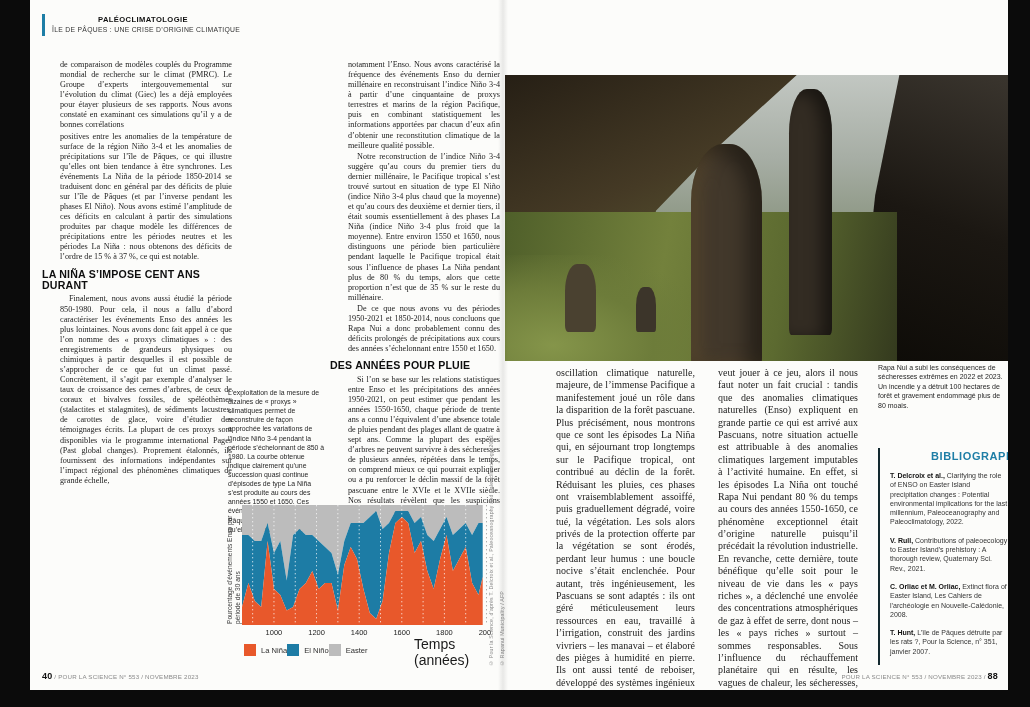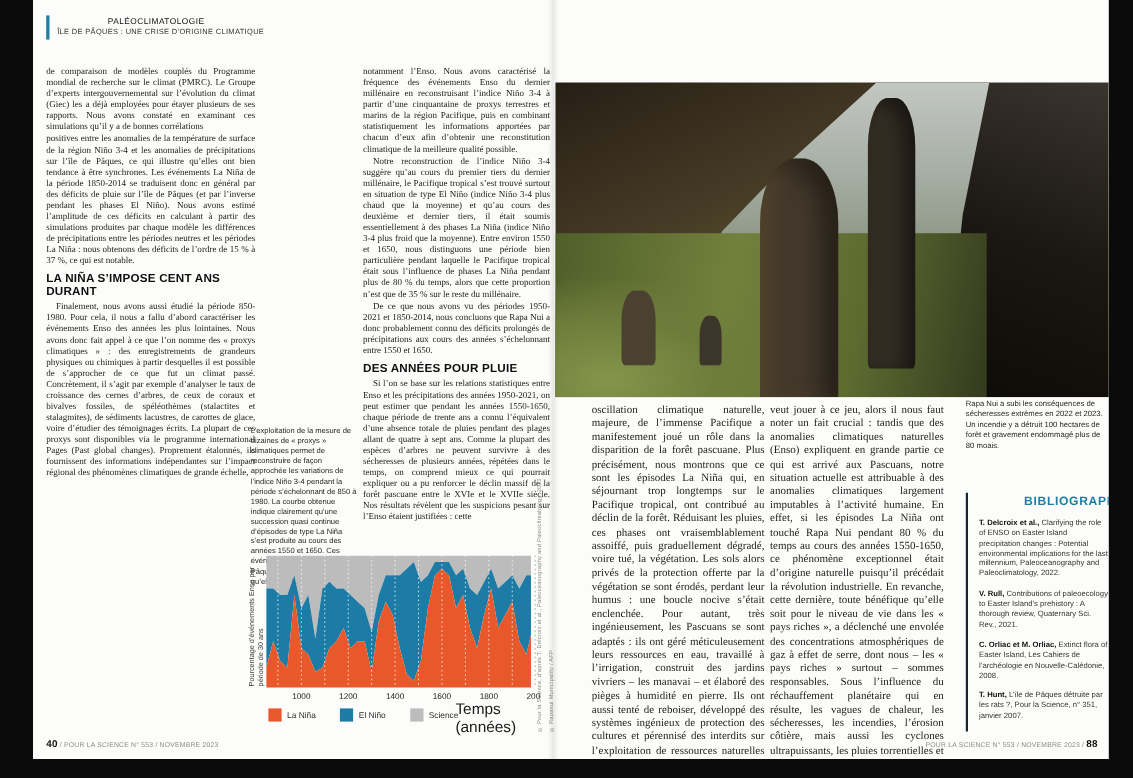--- a/index.html
+++ b/index.html
@@ -7,26 +7,26 @@
   body { width:1030px; height:707px; position:relative; background:#0b0b0b;
          font-family:"Liberation Serif", serif; overflow:hidden; }
   .page { position:absolute; left:30px; top:0; width:978px; height:690px;
           background:#fcfcfa; overflow:hidden; }
   .fold { position:absolute; left:468px; top:0; width:10px; height:100%;
           background:linear-gradient(90deg, rgba(0,0,0,0), rgba(0,0,0,.08), rgba(0,0,0,0)); }
 
   
   .kicker { position:absolute; left:12px; top:14px; border-left:3px solid var(--accent);
             padding:1px 0 3px 7px; font-family:"Liberation Sans", sans-serif; }
-  .kicker-title { font-size:7.6px; font-weight:normal; letter-spacing:.4px; color:#101010;padding-left:46px; }
+  .kicker-title { font-size:7.6px; font-weight:bold; letter-spacing:.4px; color:#101010;padding-left:46px; }
   .kicker-sub { font-size:6.8px; color:#333; letter-spacing:.3px; margin-top:2px; }
 
   
   .col { position:absolute; text-align:justify; color:var(--ink); }
-  .col p { margin:0 0 1px 0; }
+  .col p { margin:0 0 1px 18px; }
   .c12 { font-size:8.2px; line-height:1.23; }
   .c34 { font-size:10px; line-height:1.24; }
   #col1 { left:12px; top:60px; width:190px; }
   #col2 { left:300px; top:60px; width:170px; }
   #col3 { left:508px; top:367px; width:157px; }
   #col4 { left:670px; top:367px; width:158px; }
   .indent { text-indent:9px; }
   .body-h { font-family:"Liberation Sans", sans-serif; font-weight:bold; font-size:10.6px;
             line-height:1.08; letter-spacing:.2px; color:#0e0e0e; text-align:left;
             margin:6px 0 3px 0; }
@@ -45,21 +45,21 @@
   .fig-caption { position:absolute; left:198px; top:388px; width:99px;
                  font-family:"Liberation Sans", sans-serif; font-size:6.9px;
                  line-height:1.32; color:#262626; }
   .chart { position:absolute; left:196px; top:498px; width:280px; height:172px; }
   .chart-ylabel { position:absolute; left:0; top:0; height:126px; writing-mode:vertical-rl;
                   transform:rotate(180deg); font-family:"Liberation Sans", sans-serif;
                   font-size:6.6px; color:#3a3a3a; line-height:1.25; }
   .chart svg { position:absolute; left:16px; top:7px; }
   .chart-xlabel { position:absolute; left:188px; top:138px; font-family:"Liberation Sans", sans-serif;
                   font-size:14px; color:#1a1a1a; }
-  .legend { position:absolute; left:18px; top:146px; display:flex; gap:22px;
+  .legend { position:absolute; left:18px; top:146px; display:flex; 
             font-family:"Liberation Sans", sans-serif; font-size:7.6px; color:#2e2e2e; }
   .legend-item { display:flex; align-items:center; gap:5px; }
   .swatch { width:12px; height:12px; background:#ccc; }
 
   
   .credits { position:absolute; left:458px; top:366px; height:300px; display:flex; gap:5px; }
   .credit { writing-mode:vertical-rl; transform:rotate(180deg); font-family:"Liberation Sans", sans-serif;
             font-size:5.2px; color:#8a8a8a; letter-spacing:.2px; }
 
   
@@ -163,21 +163,21 @@
       <div class="legend-item">
           <span class="swatch" style="background: rgb(232, 88, 43);"></span>
           <span>La Niña</span>
         </div>
       <div class="legend-item">
           <span class="swatch" style="background: rgb(29, 124, 165);"></span>
           <span>El Niño</span>
         </div>
       <div class="legend-item">
           <span class="swatch" style="background: rgb(188, 188, 188);"></span>
-          <span>Science</span>
+          <span>Easter</span>
         </div>
     </div>
   </div>
 
   <div class="credits">
     <div class="credit">© Pour la Science, d’après T. Delcroix et al., Paleoceanography and Paleoclimatology, 2023</div>
     <div class="credit">© Rapanui Municipality / AFP</div>
   </div>
 
   <div class="photo">

